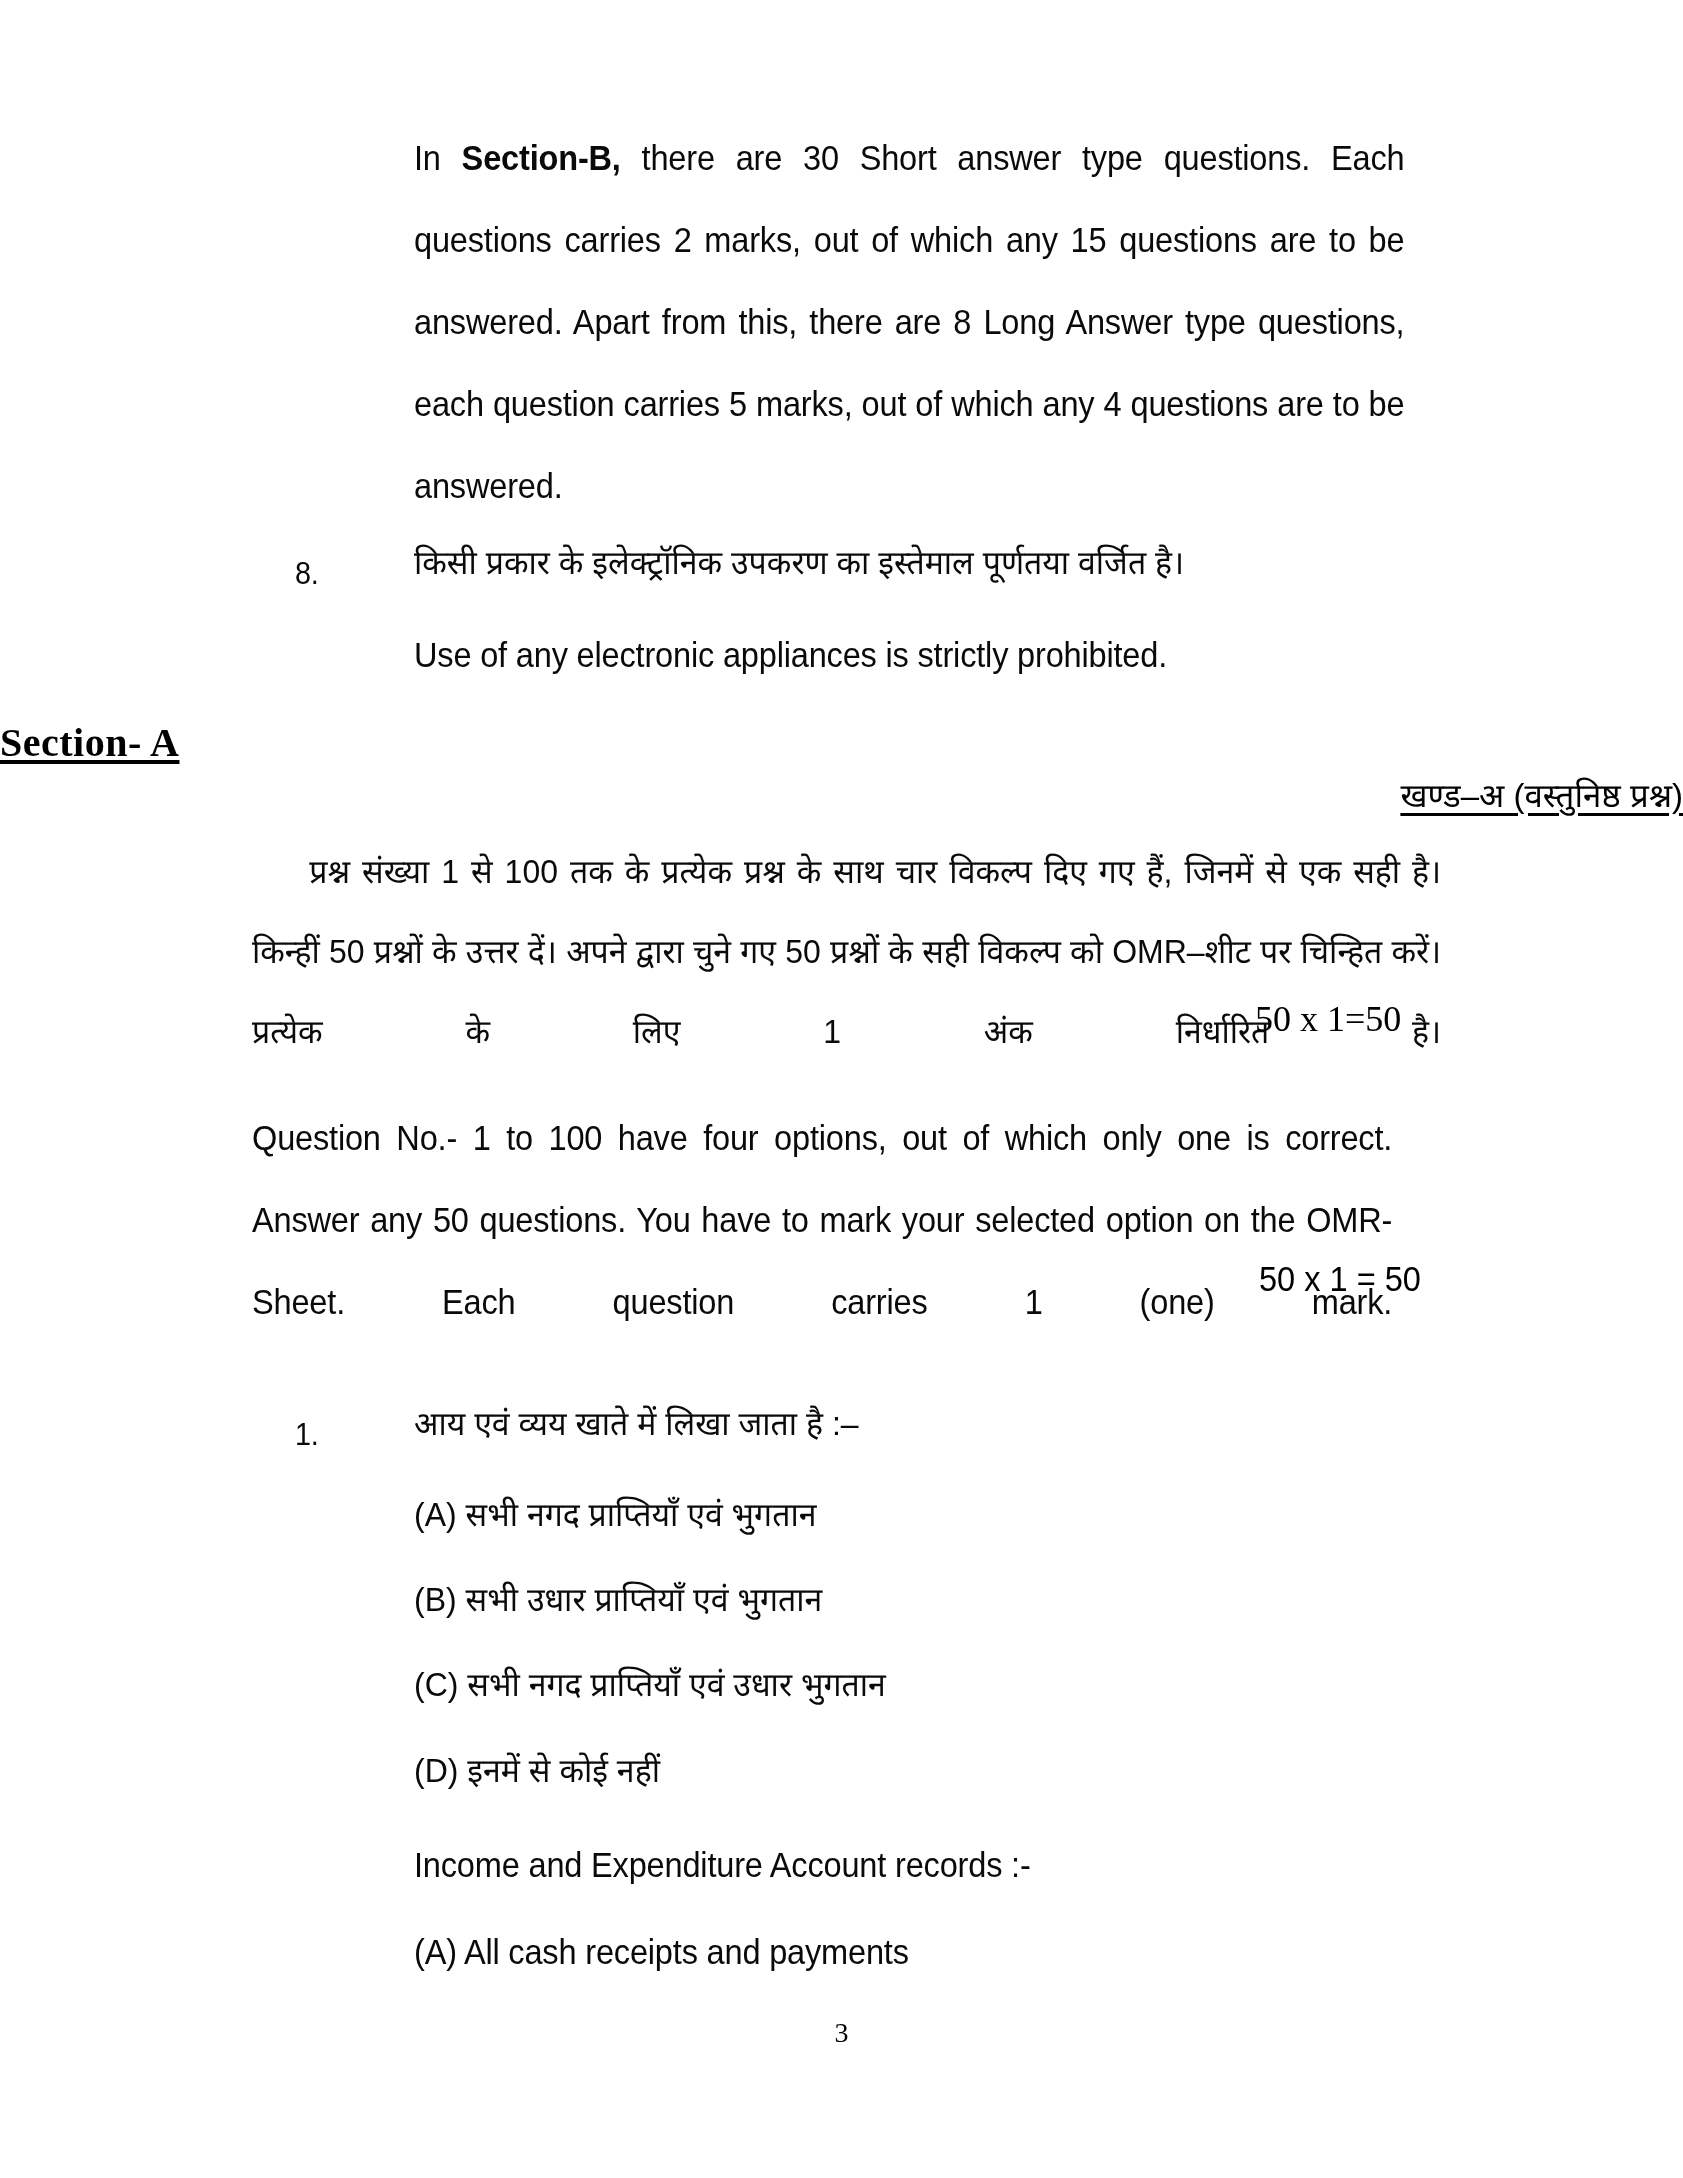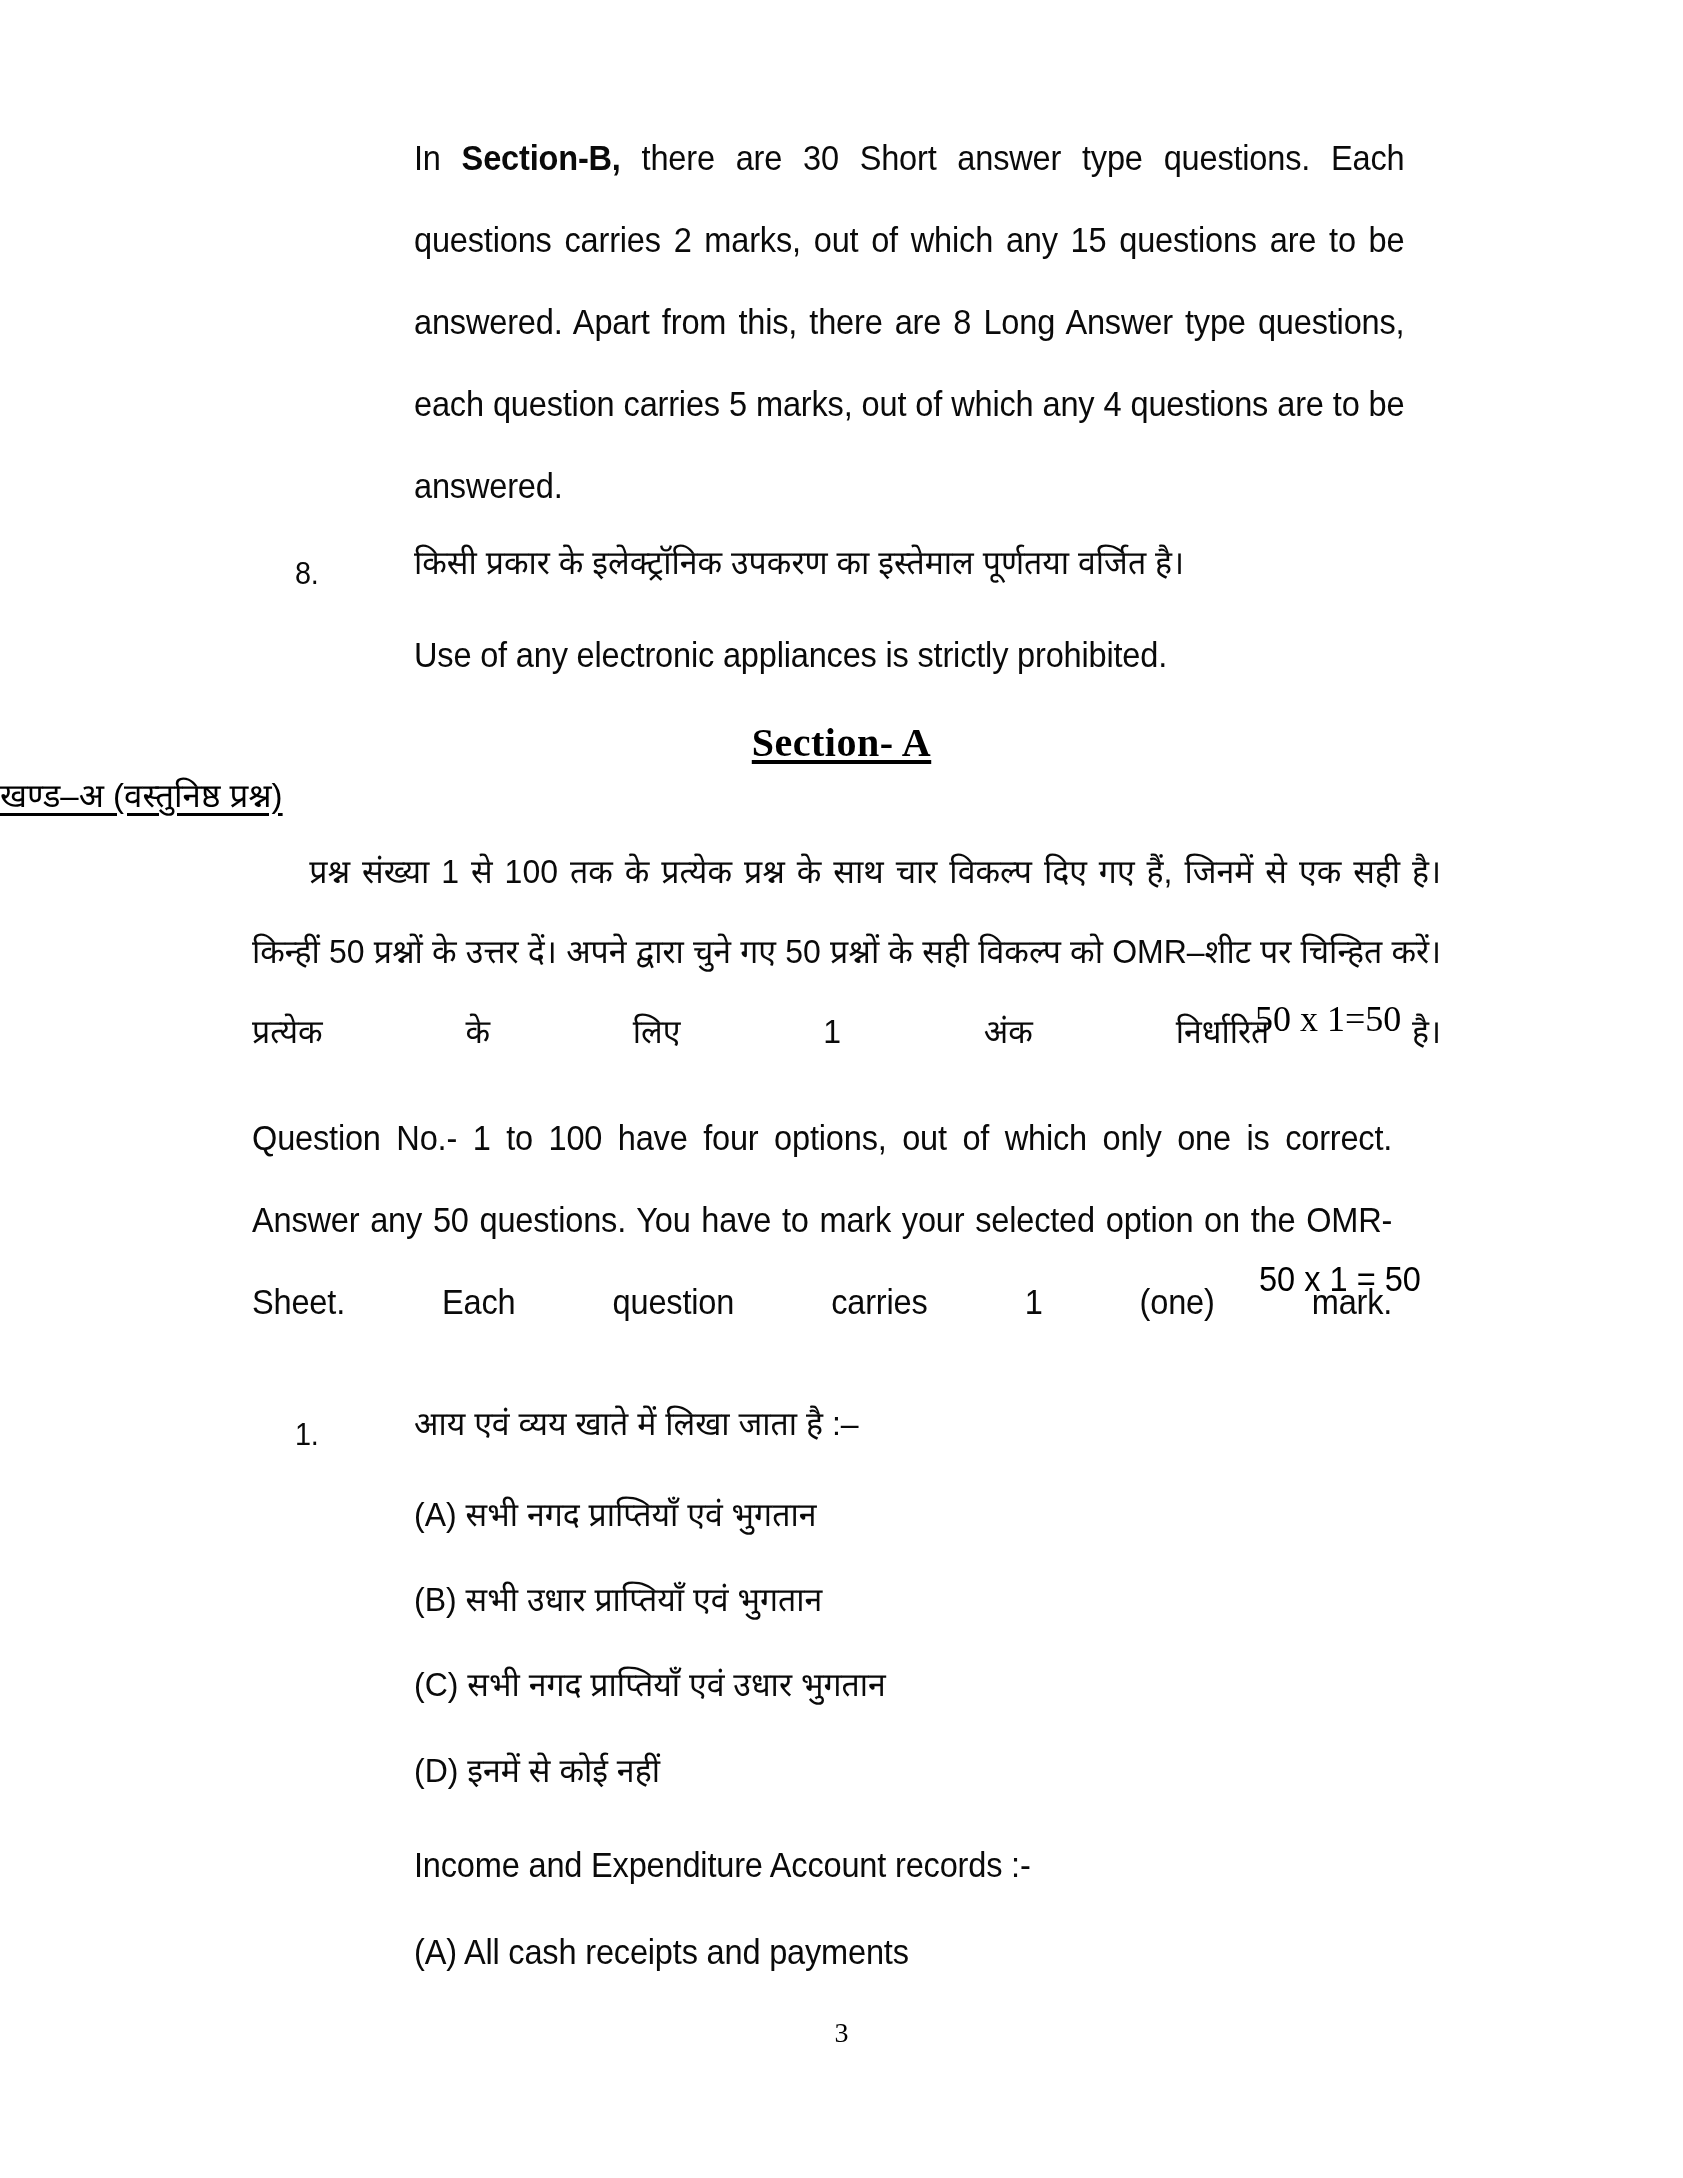--- a/index.html
+++ b/index.html
@@ -85,36 +85,36 @@
     top: 614px;
     width: 1069px;
     white-space: nowrap;
   }
 
   
   #section-a-heading {
     left: 0;
     top: 719px;
     width: 1683px;
-    text-align: center;
+    text-align: left;
     font-family: "Liberation Serif", serif;
     font-size: 40px;
     font-weight: bold;
     letter-spacing: 0.5px;
   }
   #section-a-heading span {
     text-decoration: underline;
     text-underline-offset: 4px;
   }
 
   #section-a-subheading {
     left: 0;
     top: 772px;
     width: 1683px;
-    text-align: left;
+    text-align: right;
     font-family: "Liberation Sans", sans-serif;
     font-size: 33px;
   }
   #section-a-subheading span {
     text-decoration: underline;
     text-underline-offset: 6px;
   }
 
   
   #hindi-instructions {

